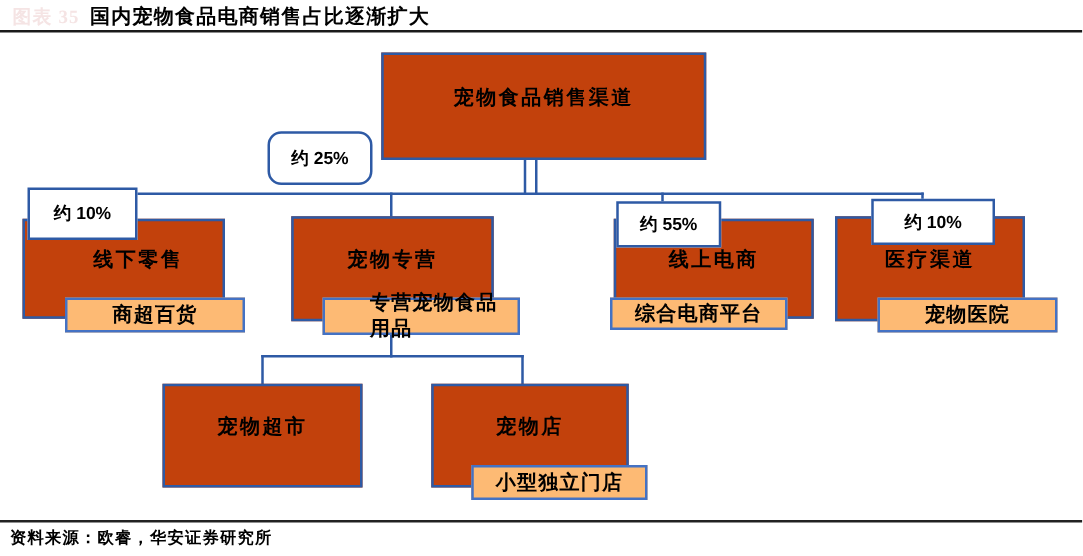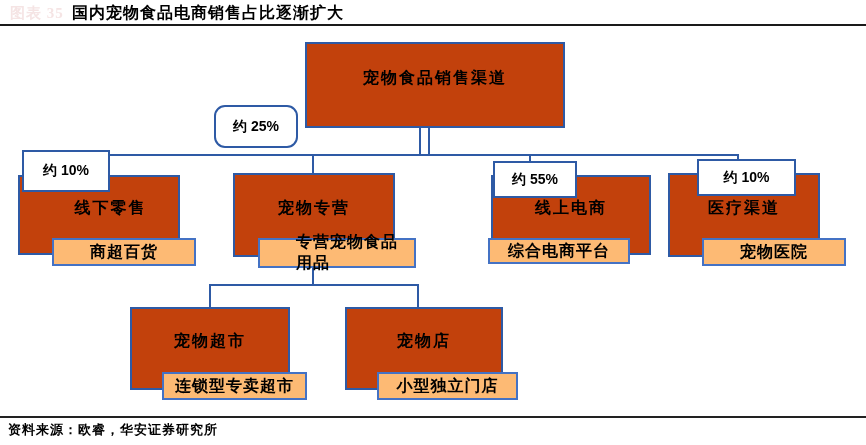--- a/index.html
+++ b/index.html
@@ -72,19 +72,18 @@
   <div class="node tall" style="left:668px;top:173px;width:152px;height:84px;">医疗渠道</div>
 
   <div class="fillbox" style="left:52px;top:238px;width:144px;height:28px;">商超百货</div>
   <div class="fillbox" style="left:258px;top:238px;width:158px;height:30px;padding-left:36px;">专营宠物食品用品</div>
   <div class="fillbox" style="left:488px;top:238px;width:142px;height:26px;">综合电商平台</div>
   <div class="fillbox" style="left:702px;top:238px;width:144px;height:28px;">宠物医院</div>
 
   <div class="node tall" style="left:130px;top:307px;width:160px;height:83px;">宠物超市</div>
   <div class="node tall" style="left:345px;top:307px;width:158px;height:83px;">宠物店</div>
 
-  <div class="fillbox" style="left:162px;top:372px;width:145px;height:28px;">连锁型专卖超市</div>
   <div class="fillbox" style="left:377px;top:372px;width:141px;height:28px;">小型独立门店</div>
 
   <div class="footer-rule"></div>
   <div class="source">资料来源：欧睿，华安证券研究所</div>
 
 </div>
 
 </body></html>

